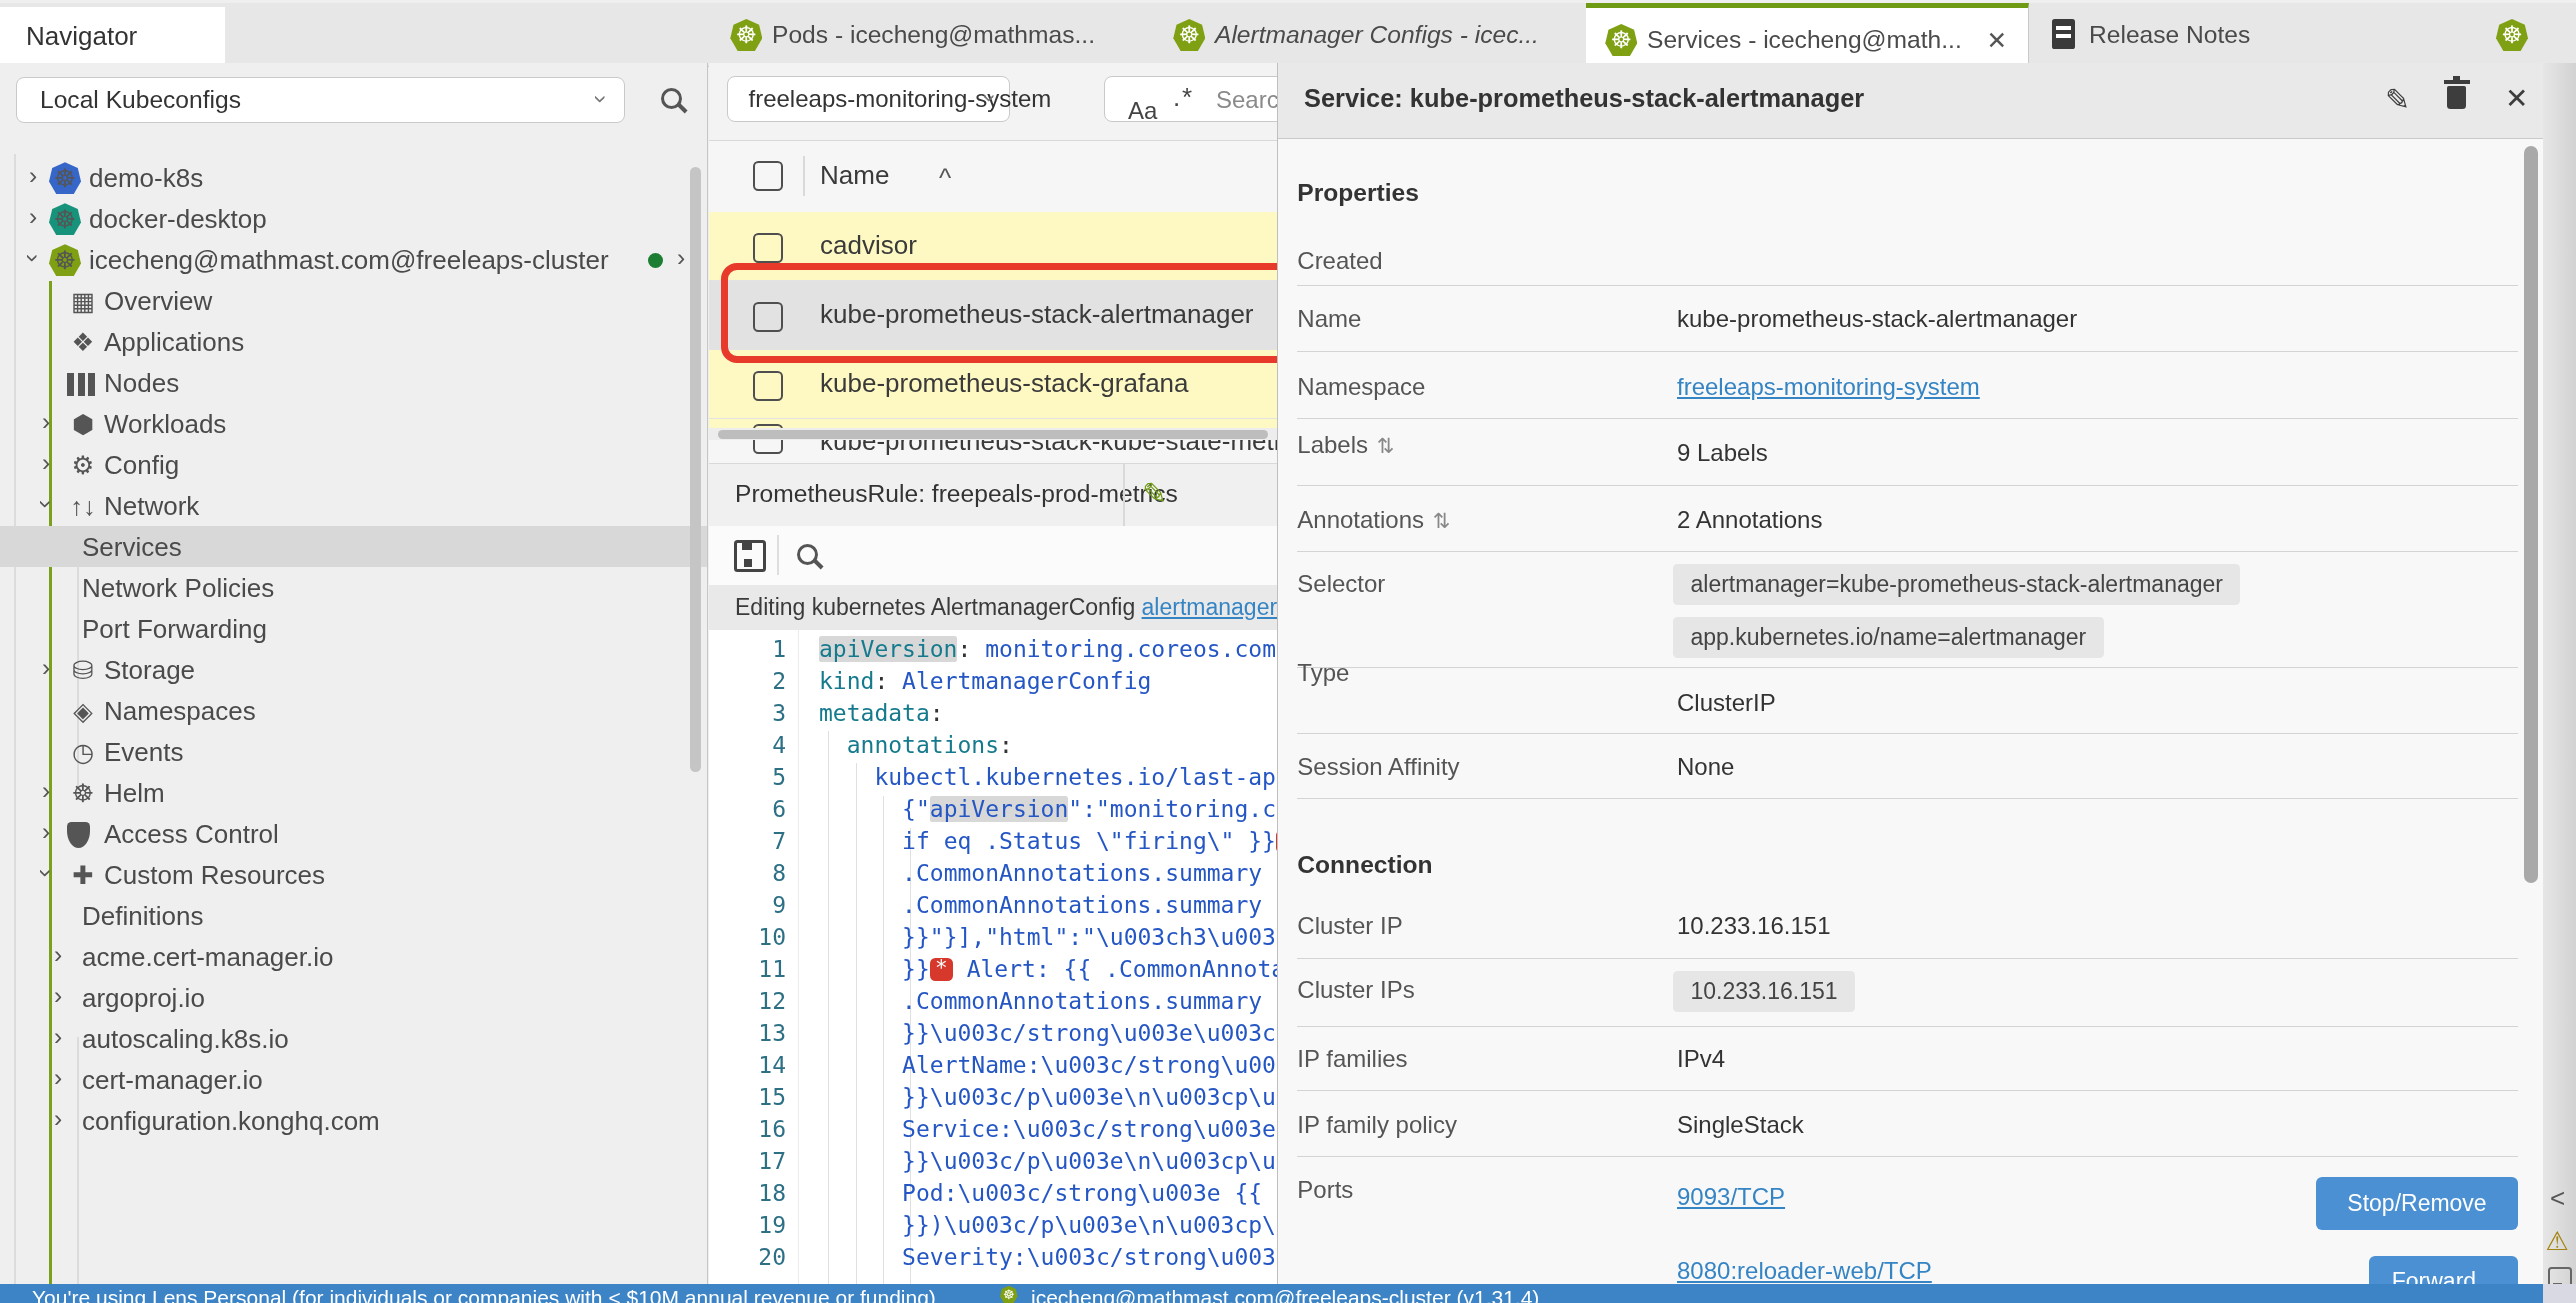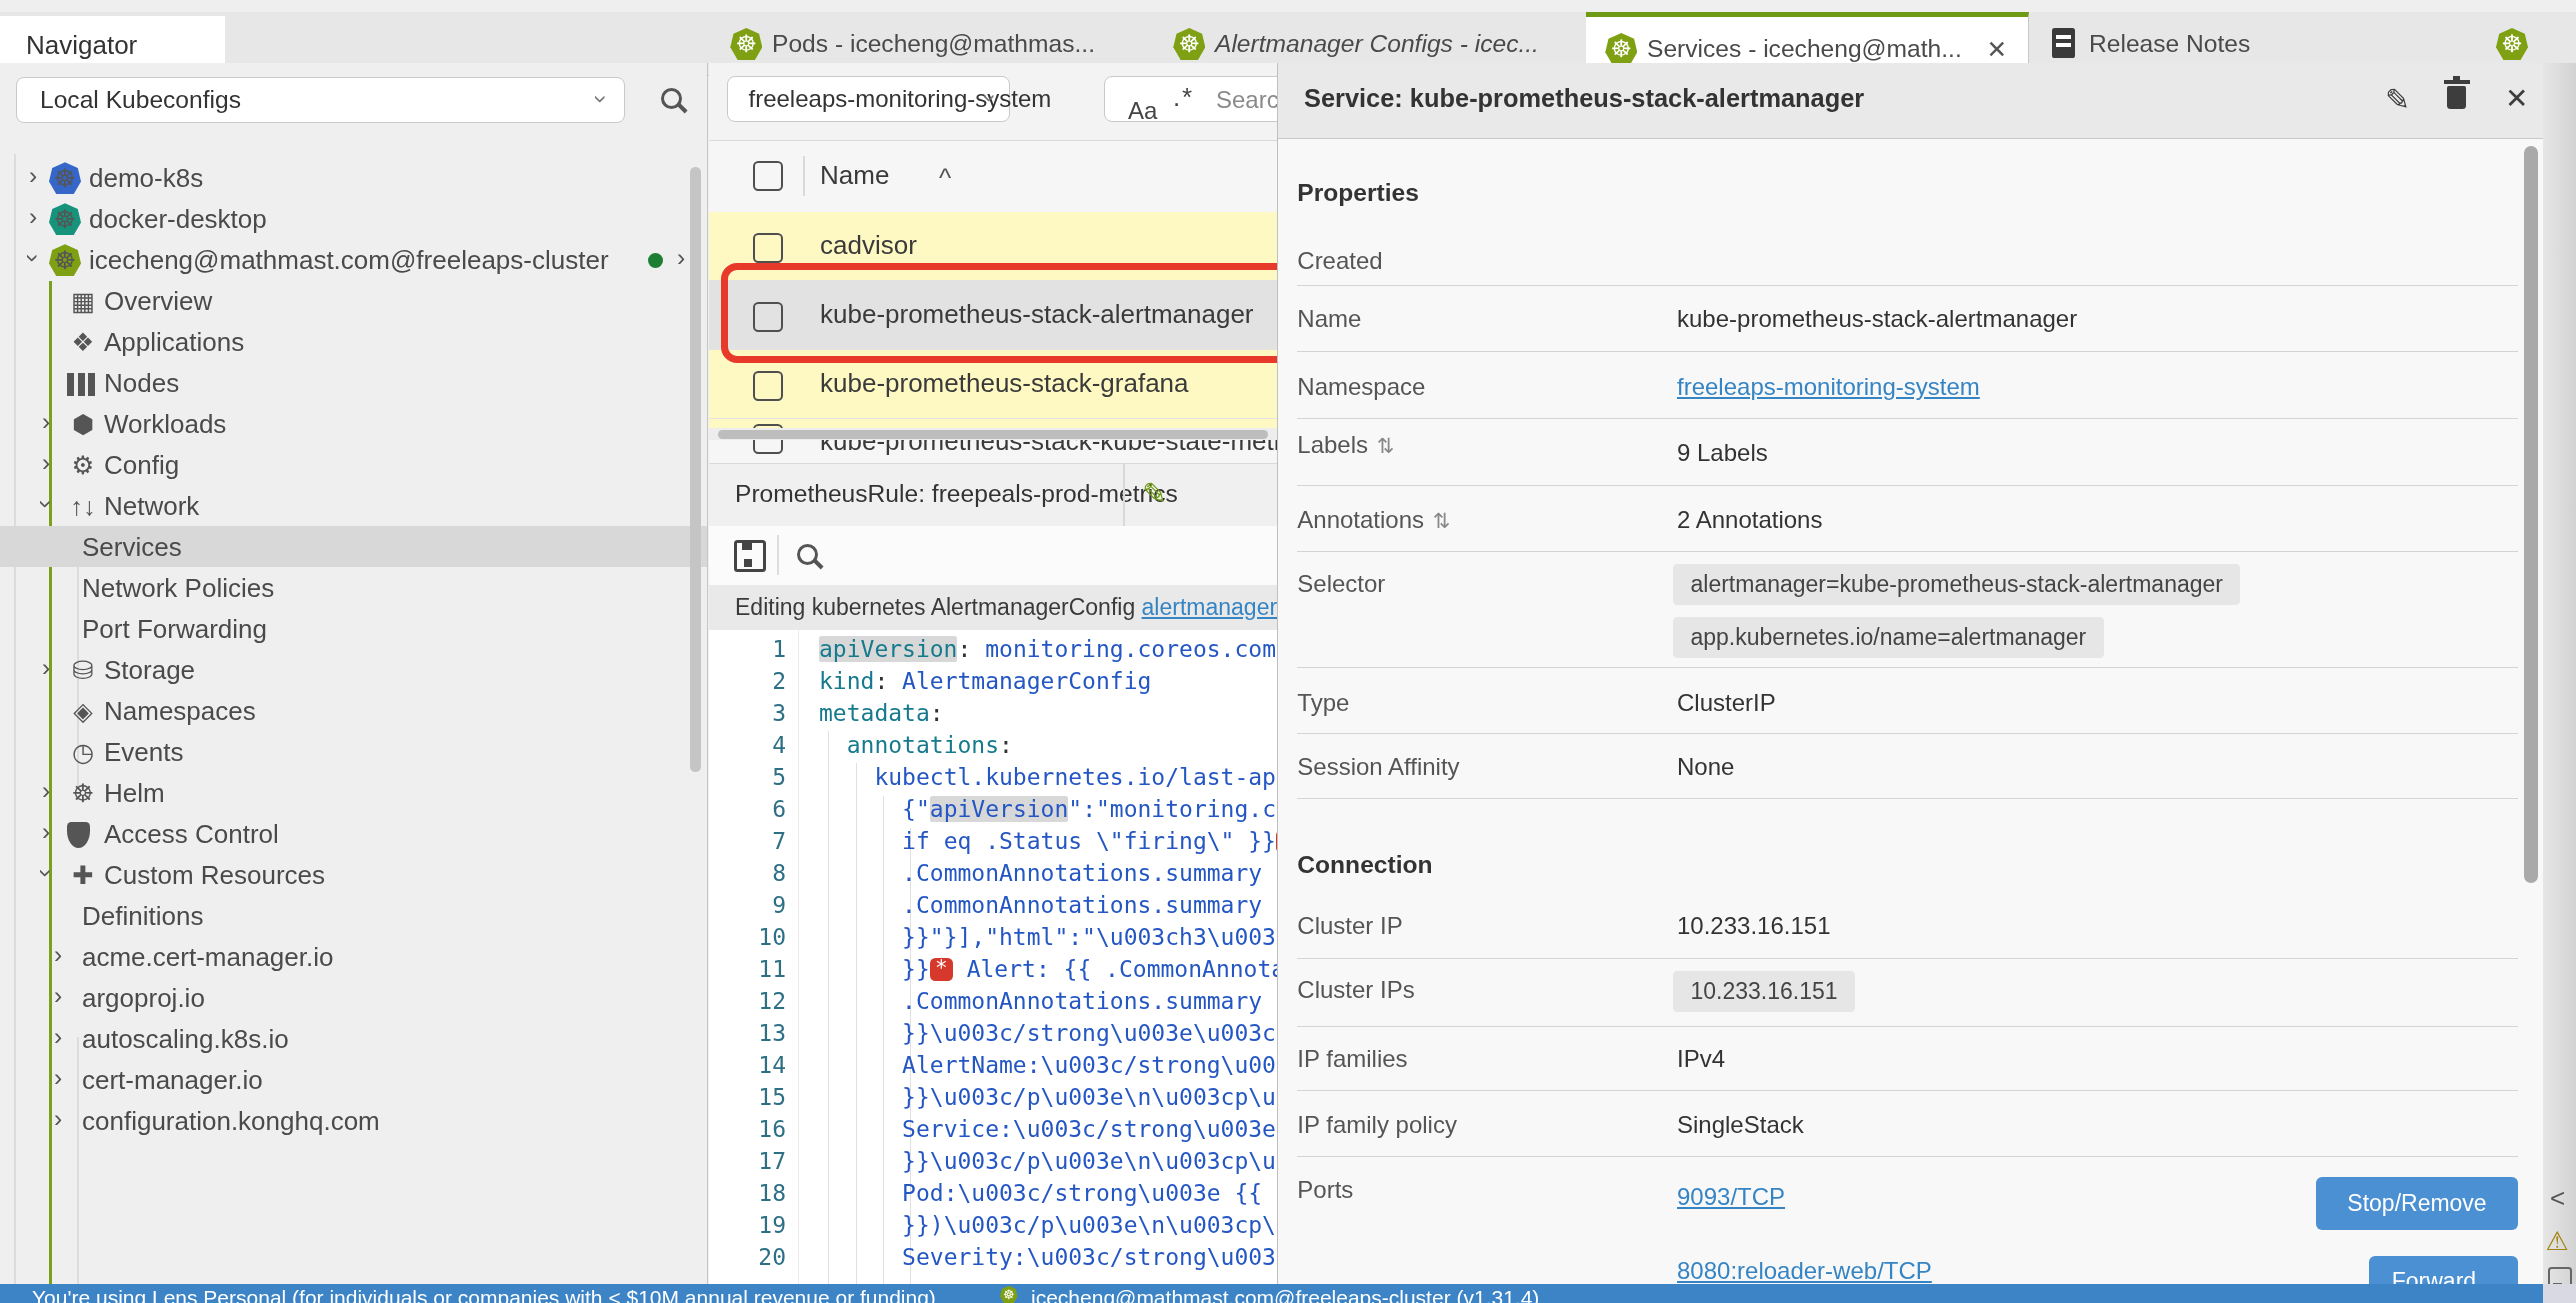--- a/index.html
+++ b/index.html
@@ -1,19 +1,19 @@
 <!DOCTYPE html>
 <html style="font-size:14px"><head>
 <meta charset="utf-8">
 <style>
   html,body{margin:0;padding:0;background:#cfcfcf;}
   #root{position:relative;width:2576px;height:1304px;overflow:hidden;
         font-family:"Liberation Sans",sans-serif;background:#efefef;color:#333;}
   
-  #tabstrip{position:absolute;left:0;top:12px;width:2576px;height:63px;background:#e7e7e7;border-bottom:1.8px solid #c6c6c6;}
+  #tabstrip{position:absolute;left:0;top:3px;width:2576px;height:63px;background:#e7e7e7;border-bottom:1.8px solid #c6c6c6;}
   #nav-tab{position:absolute;left:0;top:3.5px;width:225px;height:60px;background:#fff;}
   #nav-tab span{position:absolute;left:26px;top:14px;font-size:26px;color:#333;}
   .tab{position:absolute;top:0;height:61px;border-right:0.9px solid #c9c9c9;background:#e7e7e7;overflow:hidden;}
   .tab .tlbl{position:absolute;left:61px;top:17.5px;font-size:24.6px;color:#4a4a4a;white-space:nowrap;}
   .tab.italic .tlbl{font-style:italic;}
   .tab.active{background:#ffffff;border-top:5.3px solid #6f9b14;height:58px;}
   .tab .k8s{position:absolute;left:19.3px;top:16px;}
   .t1{left:711px;width:443px;}
   .t2{left:1154px;width:433px;}
   .t3{left:1586px;width:442px;}
@@ -459,21 +459,21 @@
 
     <span class="dlabel" style="top:443px"><span>Annotations</span><span class="updown">⇅</span></span>
     <span class="dvalue" style="top:443px">2 Annotations</span>
     <div class="dl" style="top:488px"></div>
 
     <span class="dlabel" style="top:507px">Selector</span>
     <span class="chip" style="top:501px">alertmanager=kube-prometheus-stack-alertmanager</span>
     <span class="chip" style="top:554px">app.kubernetes.io/name=alertmanager</span>
     <div class="dl" style="top:604px"></div>
 
-    <span class="dlabel" style="top:626px">Type</span>
+    <span class="dlabel" style="top:596px">Type</span>
     <span class="dvalue" style="top:626px">ClusterIP</span>
     <div class="dl" style="top:670px"></div>
 
     <span class="dlabel" style="top:690px">Session Affinity</span>
     <span class="dvalue" style="top:690px">None</span>
     <div class="dl" style="top:735px"></div>
 
     <div class="dheading" style="top:788px">Connection</div>
 
     <span class="dlabel" style="top:849px">Cluster IP</span>

